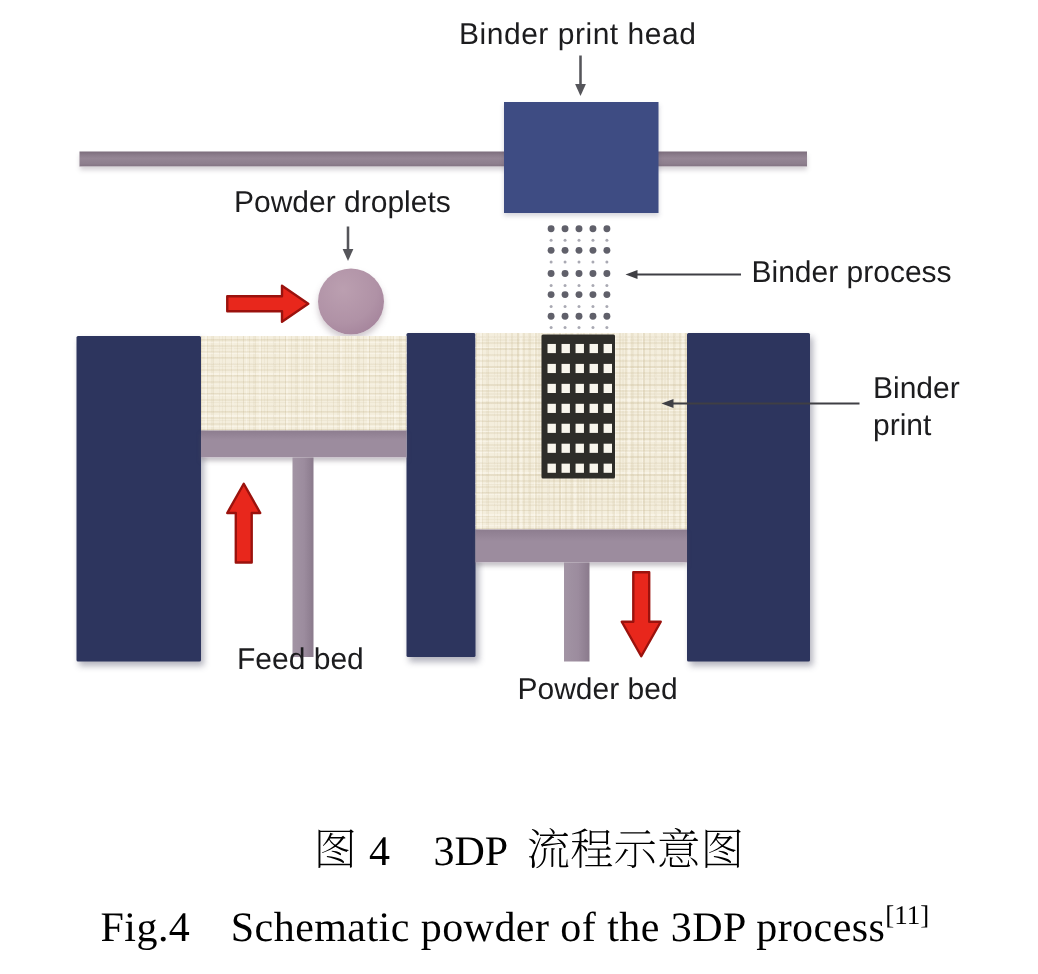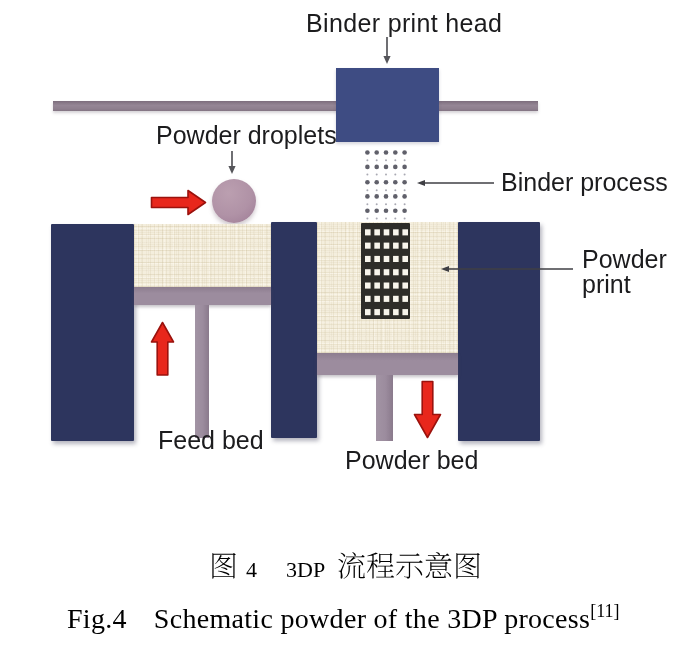--- a/index.html
+++ b/index.html
@@ -1,20 +1,20 @@
 <!DOCTYPE html>
 <html><head>
 <meta charset="utf-8">
 <style>
   html,body{margin:0;padding:0;background:#ffffff;}
   body{width:692px;height:649px;position:relative;overflow:hidden;
        font-family:"Liberation Sans",sans-serif;}
   #figure{position:absolute;left:0;top:0;width:692px;height:500px;filter:blur(0.35px);}
   .abs{position:absolute;}
-  .label{font-size:25px;line-height:20px;color:#1c1c1e;white-space:nowrap;}
+  .label{font-size:20px;line-height:20px;color:#1c1c1e;white-space:nowrap;}
 
   
   .rail{left:53px;top:101px;width:485px;height:10px;
         background:linear-gradient(#7c6d7c 0%,#8a7b8a 22%,#958695 45%,#8e7f8e 80%,#837483 100%);
         box-shadow:0 2px 3px rgba(90,80,95,.25);}
   .printhead{left:336px;top:68px;width:103px;height:74px;background:#3e4c83;
         box-shadow:0 2px 3px rgba(70,70,100,.22);}
   .wall{background:#2d355e;box-shadow:2px 3px 4px rgba(70,70,95,.4);border-radius:1px;}
   .wall-left{left:51px;top:224px;width:83px;height:217px;}
   .wall-mid{left:271px;top:222px;width:46px;height:216px;}
@@ -54,21 +54,21 @@
   .pointerhead{fill:#3f3f44;stroke:none;}
   .minorarrow{stroke:#55555a;stroke-width:1.7;fill:none;}
   .minorhead{fill:#55555a;stroke:none;}
   .dropmain{fill:#585863;opacity:.95;}
   .dropsmall{fill:#9b9ba6;opacity:.85;}
   .part-bg{fill:#2e2d29;}
   .part-holes rect{fill:#f8f5ec;}
 
   
   #caption-cn{position:absolute;left:209px;top:551px;height:32px;
-       font-family:"Liberation Serif",serif;font-size:22px;line-height:32px;color:#000;white-space:nowrap;}
+       font-family:"Liberation Serif",serif;font-size:28px;line-height:32px;color:#000;white-space:nowrap;}
   #caption-cn .cjk{height:29px;width:29px;display:inline-block;vertical-align:-3.5px;fill:#000;}
   #caption-en{position:absolute;left:67px;top:602px;font-family:"Liberation Serif",serif;
        font-size:28px;line-height:34px;color:#000;white-space:nowrap;letter-spacing:0.3px;}
   #caption-en .gap{display:inline-block;width:27px;}
   #caption-cn .gap1{display:inline-block;width:8px;}
   #caption-cn .gap2{display:inline-block;width:29px;}
   #caption-cn .gap3{display:inline-block;width:12px;}
   #caption-en sup{font-size:18px;vertical-align:baseline;position:relative;top:-11px;letter-spacing:0;margin-top:20px;}
 </style>
 </head>
@@ -204,21 +204,21 @@
         <rect x="32.05" y="86.10" width="5.6" height="6.1"></rect>
         <rect x="41.40" y="86.10" width="5.6" height="6.1"></rect>
       </g>
   </svg>
 
   <svg class="overlay" style="left:440px;top:262px;" width="135" height="14">
     <line class="pointer" x1="133" y1="7" x2="8" y2="7"></line>
     <polygon class="pointerhead" points="1,7 9,4 9,10"></polygon>
   </svg>
   <div class="abs label lbl-unused">
-    <div>Powder</div>
+    <div>Binder</div>
     <div>print</div>
   </div>
 
   <div class="abs platform plat-feed"></div>
   <div class="abs stem stem-feed"></div>
   <div class="abs platform plat-build"></div>
   <div class="abs stem stem-build"></div>
 
   <svg class="overlay" style="left:150px;top:321px;" width="25" height="56">
     <polygon class="redarrow" points="12.5,1.5 23.5,21 17.8,21 17.8,54 7.2,54 7.2,21 1.5,21"></polygon>

